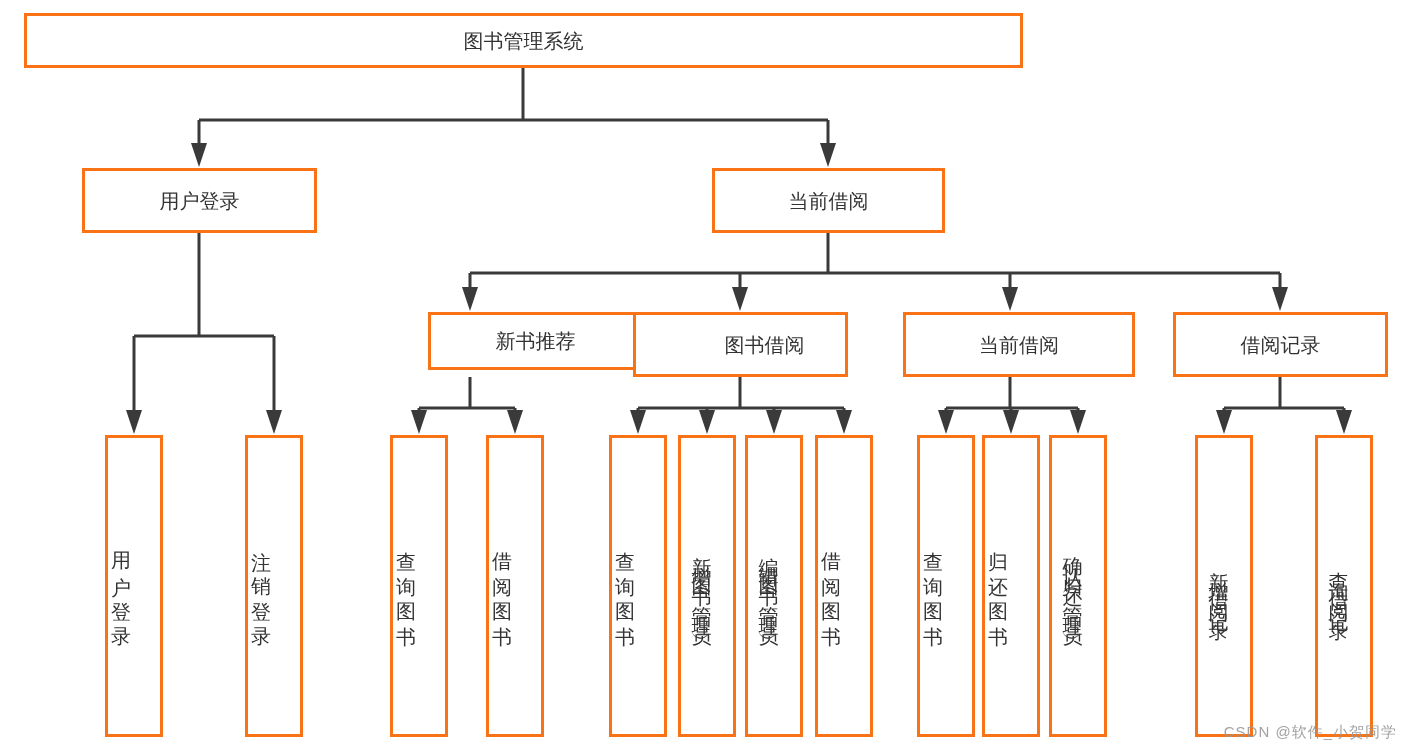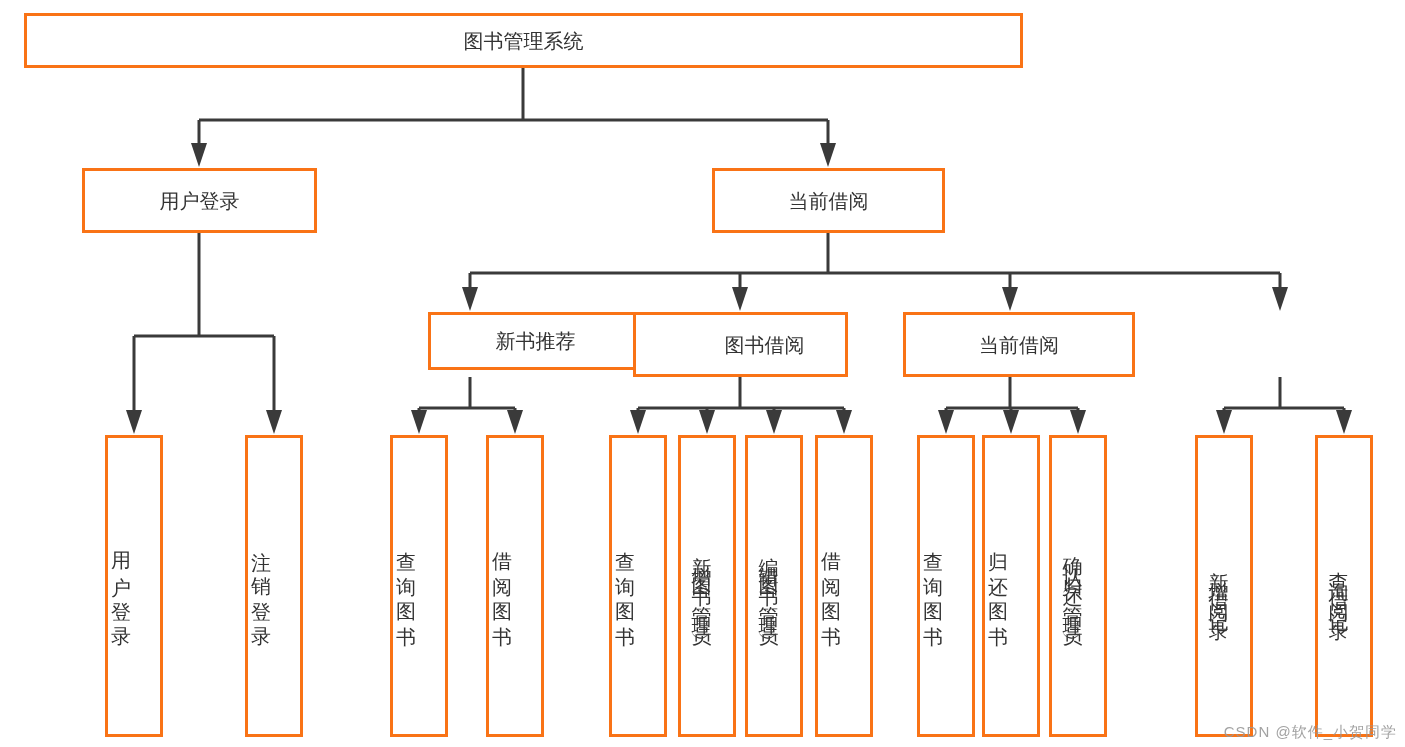--- a/index.html
+++ b/index.html
@@ -123,20 +123,23 @@
 
   <div class="node n-l3a">
     <span class="lbl">新书推荐</span>
   </div>
   <div class="node n-l3b">
     <span class="lbl">图书借阅</span>
   </div>
   <div class="node n-l3c">
     <span class="lbl">当前借阅</span>
   </div>
+  <div class="node n-l3d">
+    <span class="lbl">借阅记录</span>
+  </div>
 
   <div class="node v f1 ls-wide">
     <span class="lbl">用户登录</span>
   </div>
   <div class="node v f2 ls-wide">
     <span class="lbl">注销登录</span>
   </div>
 
   <div class="node v f3 ls-wide">
     <span class="lbl">查询图书</span>

